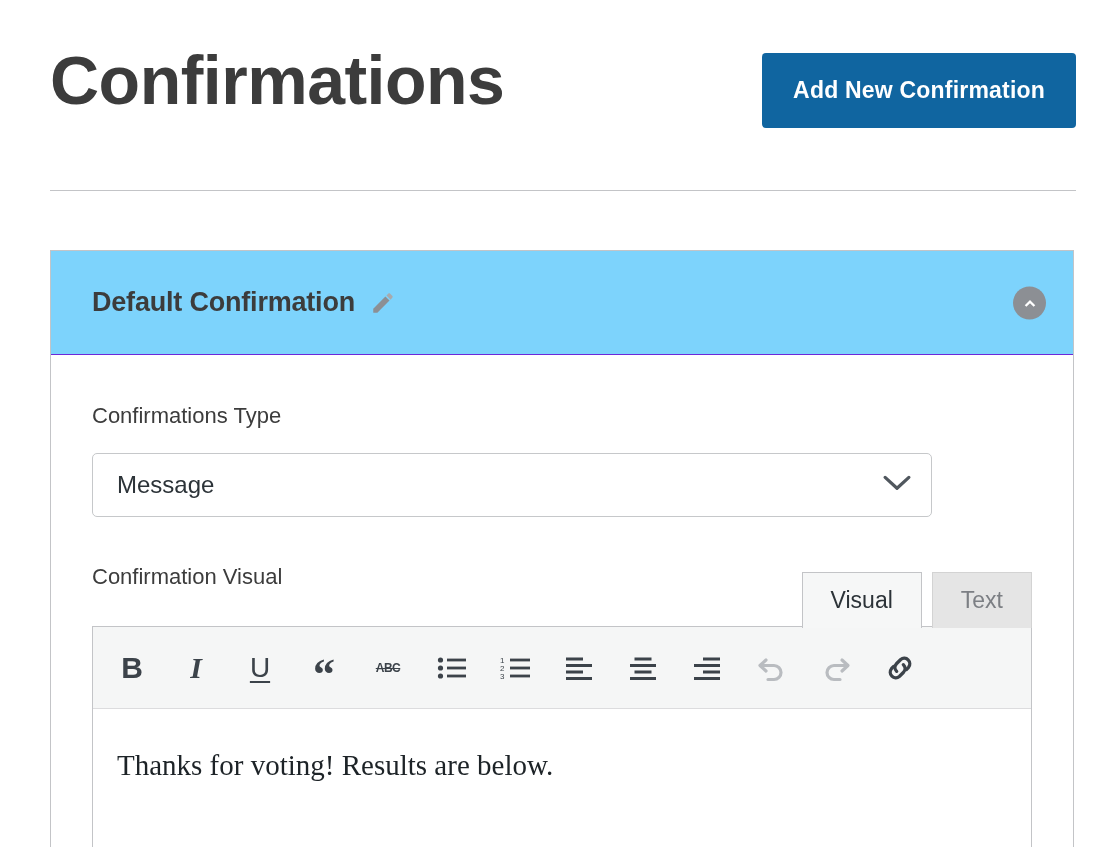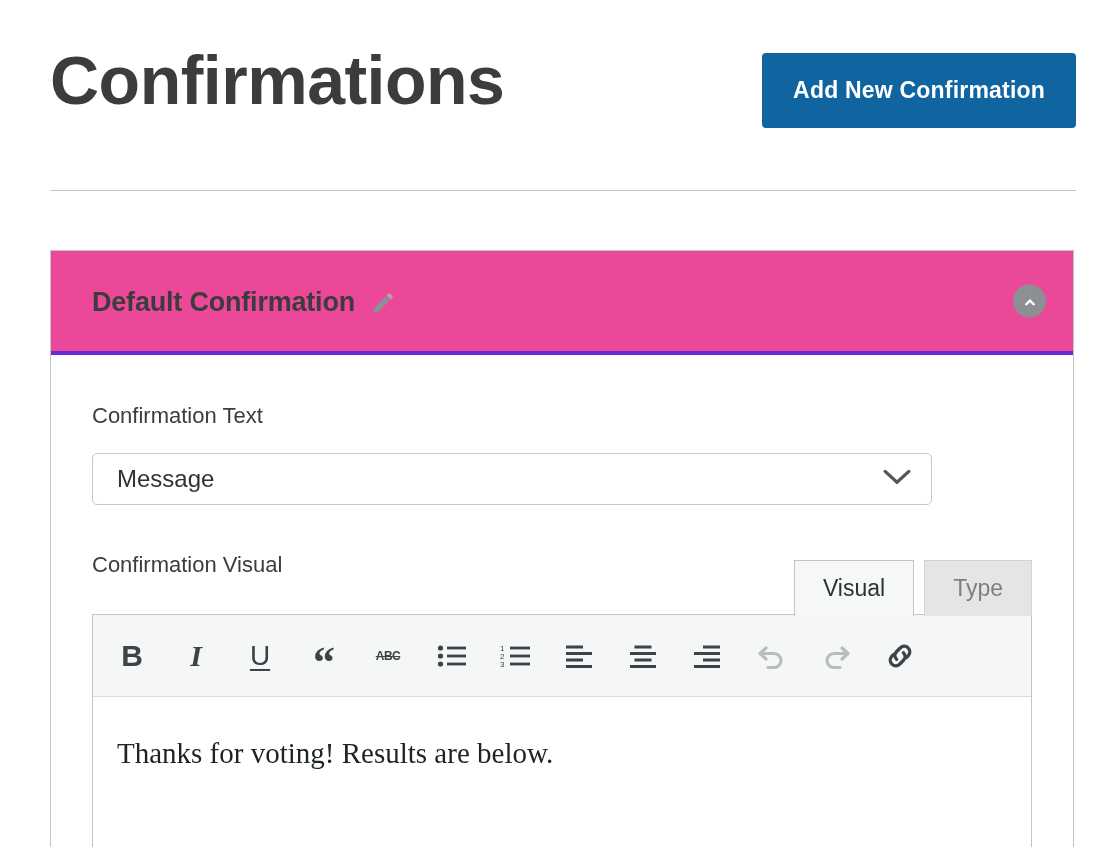--- a/index.html
+++ b/index.html
@@ -77,22 +77,22 @@
     width: 1024px;
     border: 1px solid #c3c4c7;
     border-bottom: none;
     background: #ffffff;
     box-sizing: border-box;
     height: 597px;
   }
   .panel-header {
     position: relative;
     height: 104px;
-    background: #ec4899;
-    border-bottom: 4px solid #6d28d9;
+    background: #7dd3fc;
+    border-bottom: 1px solid #6d28d9;
     box-sizing: border-box;
   }
   .panel-title-wrap {
     position: absolute;
     left: 41px;
     top: 0;
     height: 103px;
     display: flex;
     align-items: center;
     gap: 15px;
@@ -130,21 +130,21 @@
   }
   .field-label {
     font-size: 22px;
     color: #3c3c3c;
     line-height: 1.2;
   }
 
   .select-wrap {
     position: relative;
     width: 840px;
-    height: 52px;
+    height: 64px;
     margin-top: 24px;
   }
   .select-box {
     width: 100%;
     height: 100%;
     box-sizing: border-box;
     border: 1px solid #c6c8ca;
     border-radius: 5px;
     background: #ffffff;
     font-family: "Liberation Sans", sans-serif;
@@ -300,37 +300,37 @@
       <div class="toggle-icon">
         <svg width="18" height="18" viewBox="0 0 24 24">
           <path d="M5 15.5 L12 8.5 L19 15.5 L16.8 17.6 L12 12.9 L7.2 17.6 Z" fill="#ffffff"></path>
         </svg>
       </div>
     </div>
 
     <div class="panel-body">
 
       <div>
-        <div class="field-label">Confirmation Text</div>
+        <div class="field-label">Confirmations Type</div>
         <div class="select-wrap">
           <div class="select-box">Message</div>
           <span class="select-chevron">
             <svg width="30" height="20" viewBox="0 0 24 16">
               <path d="M2.5 3.5 L12 12.2 L21.5 3.5" stroke="#50575e" stroke-width="2.6" fill="none" stroke-linecap="round" stroke-linejoin="round"></path>
             </svg>
           </span>
         </div>
       </div>
 
       <div class="editor-block">
         <div class="editor-label-row">
           <div class="editor-label">Confirmation Visual</div>
           <div class="editor-tabs">
             <div class="editor-tab active">Visual</div>
-            <div class="editor-tab inactive">Type</div>
+            <div class="editor-tab inactive">Text</div>
           </div>
         </div>
 
         <div class="editor-frame">
           <div class="editor-toolbar">
 
             <div class="tb-btn text-glyph">B</div>
             <div class="tb-btn italic-glyph">I</div>
             <div class="tb-btn underline-glyph">U</div>
             <div class="tb-btn quote-glyph">“</div>

